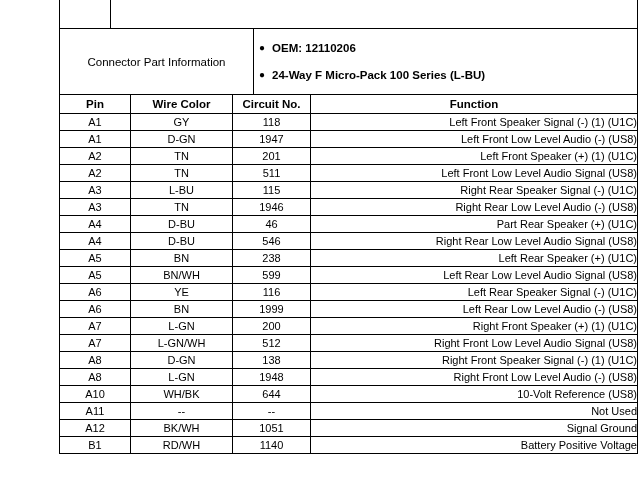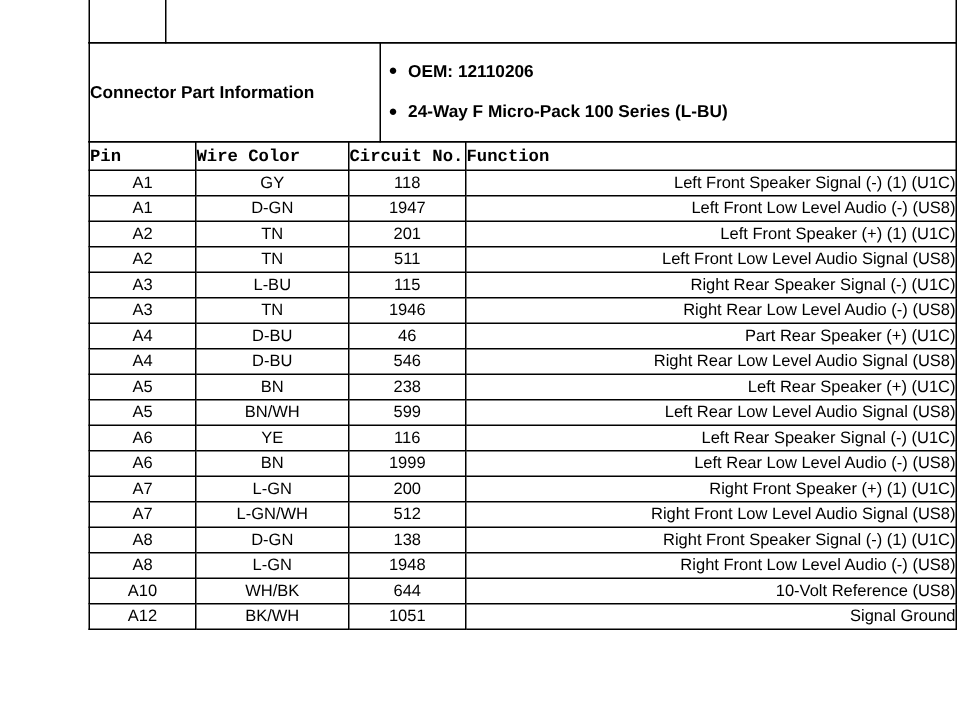--- a/index.html
+++ b/index.html
@@ -27,42 +27,41 @@
     overflow: hidden;
     white-space: nowrap;
   }
   .t-top { margin-top: -2px; }          
   .t-info, .t-main { margin-top: -1px; } 
 
   .t-top td { height: 30px; }
 
   .t-info td { height: 66px; vertical-align: middle; }
   .info-label {
-    text-align: left;
-    font-weight: bold;
+    text-align: center;
+    font-weight: normal;
     font-size: 11.5px;
   }
   .info-bullets { padding-left: 5px; }
   .bullet-line {
     display: flex;
     align-items: center;
     gap: 7px;
     font-weight: bold;
     font-size: 11.5px;
   }
   .bullet-line + .bullet-line { margin-top: 15px; }
   .bullet-dot { font-size: 10px; line-height: 1; }
 
   .t-main th {
     height: 19px;
     font-weight: bold;
     font-size: 11.5px;
-    text-align: left;
+    text-align: center;
     vertical-align: middle;
-    font-family: Liberation Mono, monospace;
   }
   .t-main td {
     height: 17px;
     vertical-align: middle;
   }
   .c-center { text-align: center; }
   .c-left { text-align: right; padding-left: 4px; }
 </style>
 </head>
 <body>
@@ -216,21 +215,33 @@
           <td class="c-center">1948</td>
           <td class="c-left">Right Front Low Level Audio (-) (US8)</td>
         </tr>
         <tr>
           <td class="c-center">A10</td>
           <td class="c-center">WH/BK</td>
           <td class="c-center">644</td>
           <td class="c-left">10-Volt Reference (US8)</td>
         </tr>
         <tr>
+          <td class="c-center">A11</td>
+          <td class="c-center">--</td>
+          <td class="c-center">--</td>
+          <td class="c-left">Not Used</td>
+        </tr>
+        <tr>
           <td class="c-center">A12</td>
           <td class="c-center">BK/WH</td>
           <td class="c-center">1051</td>
           <td class="c-left">Signal Ground</td>
         </tr>
+        <tr>
+          <td class="c-center">B1</td>
+          <td class="c-center">RD/WH</td>
+          <td class="c-center">1140</td>
+          <td class="c-left">Battery Positive Voltage</td>
+        </tr>
       </tbody>
   </table>
 
 </div>
 
 </body></html>

